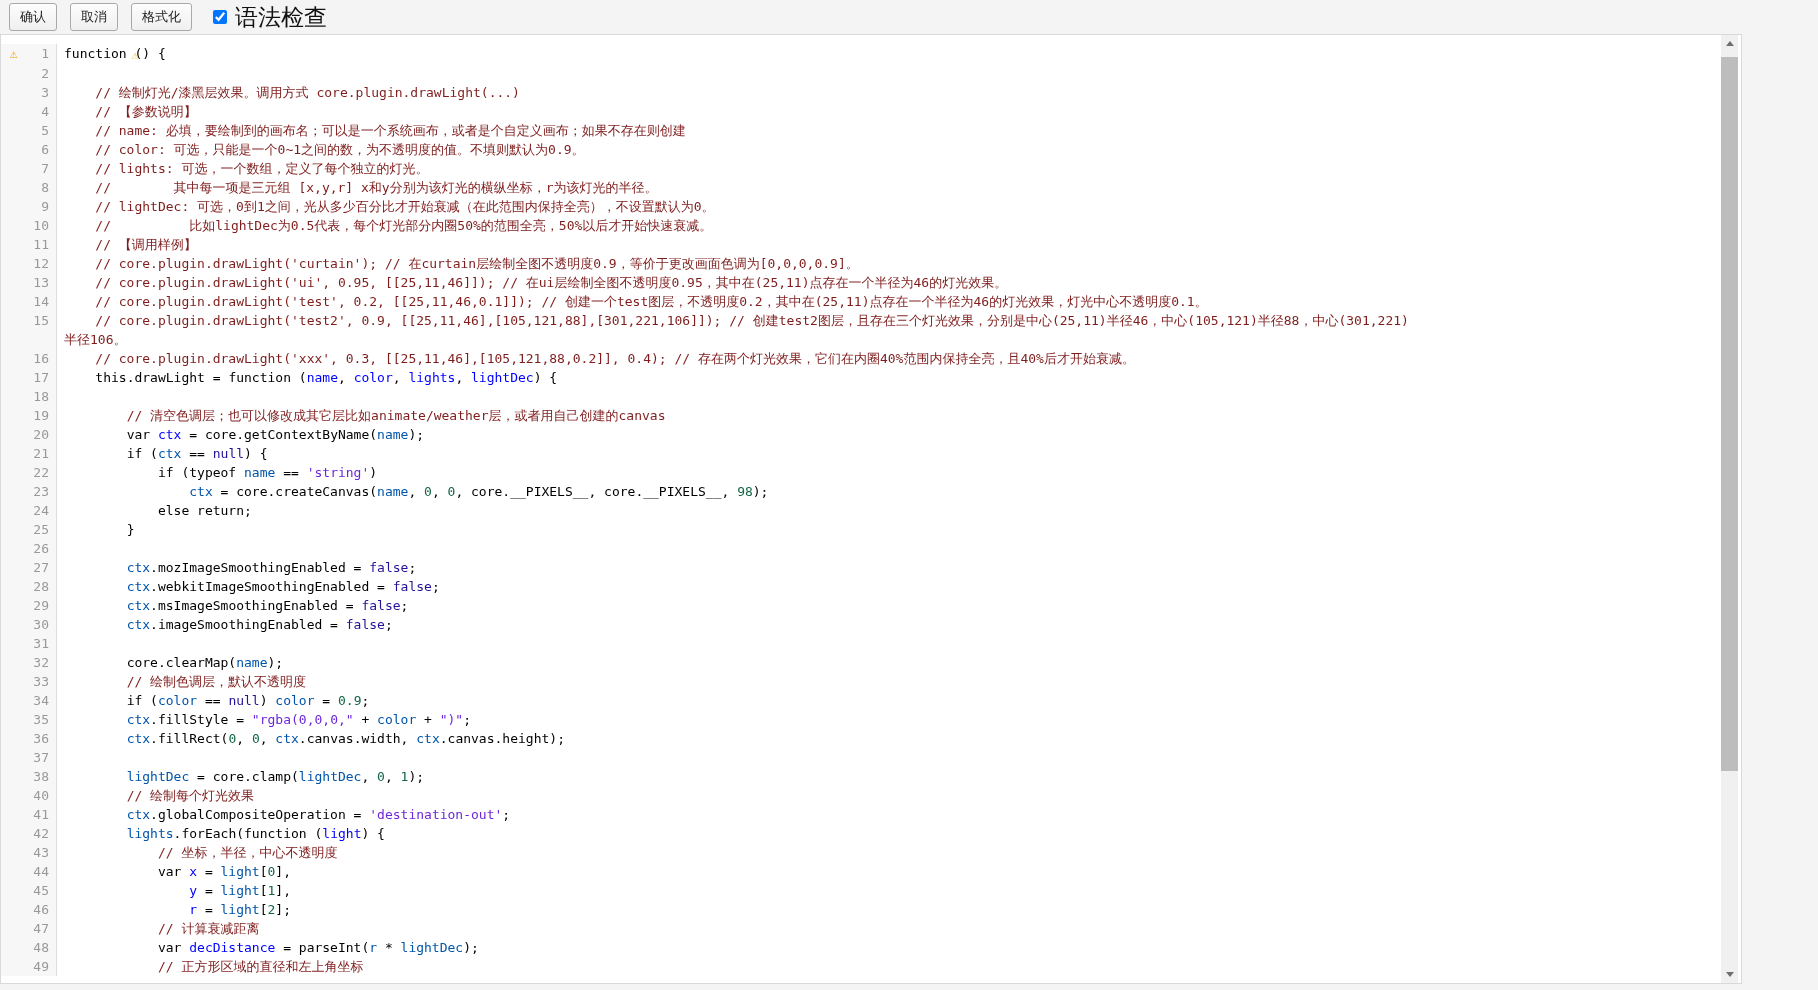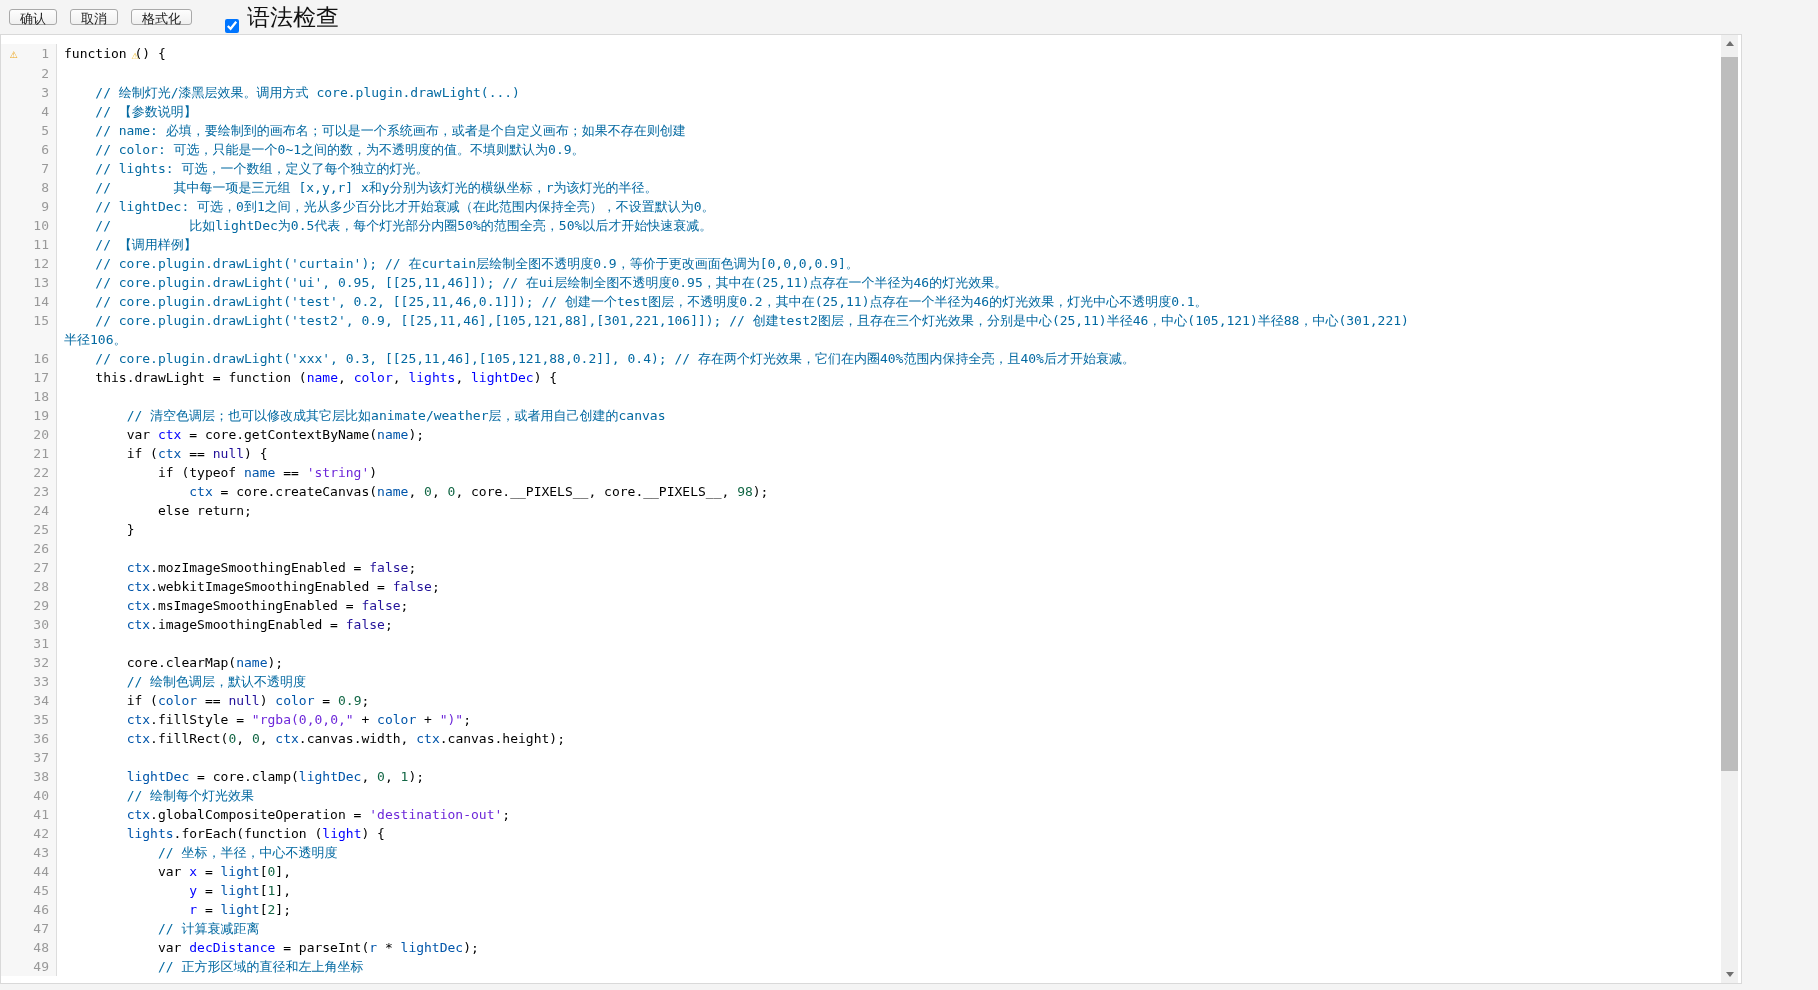--- a/index.html
+++ b/index.html
@@ -2,43 +2,43 @@
 <html><head>
 <meta charset="utf-8">
 <style>
   * { margin:0; padding:0; box-sizing:border-box; }
   html,body { width:1818px; height:990px; overflow:hidden; background:#f4f4f4;
               font-family:"Liberation Sans","DejaVu Sans",sans-serif; }
 
   
   .toolbar { position:absolute; left:0; top:0; width:1818px; height:34px;
              background:#f4f4f4; display:flex; align-items:center; padding-left:9px; }
-  .tb-btn { height:16px; padding:0 10px; margin-right:13px; font-size:13px; color:#222;
+  .tb-btn { height:28px; padding:0 10px; margin-right:13px; font-size:13px; color:#222;
             background:linear-gradient(#fdfdfd,#f0f0f0); border:1px solid #a9a9a9;
             border-radius:3px; cursor:pointer;
             font-family:"Liberation Sans","DejaVu Sans",sans-serif; }
-  .tb-check { display:flex; align-items:flex-end; margin-left:20px; }
+  .tb-check { display:flex; align-items:center; margin-left:8px; }
   .tb-check input { width:14px; height:14px; margin-right:8px; }
   .tb-check label { font-size:23px; color:#111; }
 
   
   .editor { position:absolute; left:0; top:34px; width:1742px; height:950px;
             background:#fff; border:1px solid #d9d9d9; overflow:hidden;
             font-family:"DejaVu Sans Mono","Liberation Mono",monospace;
             font-size:13px; line-height:19px; }
   .code-area { position:absolute; left:0; top:0; right:20px; bottom:0;
                overflow:hidden; padding-top:9px; }
   .cm-row { display:flex; align-items:stretch; min-height:19px; }
   .cm-gutter { flex:0 0 56px; display:flex; background:#f7f7f7;
                border-right:1px solid #ddd; }
   .cm-marker { flex:0 0 26px; text-align:center; }
   .cm-lnum { flex:1; text-align:right; padding-right:7px; color:#999; }
   .cm-code { flex:1; white-space:pre-wrap; padding-left:7px; color:#000; }
   .cm-k { color:#000000; }        
-  .cm-c { color:#0369a1; }        
+  .cm-c { color:#7f1d1d; }        
   .cm-d { color:#00f; }        
   .cm-v { color:#05a; }        
   .cm-n { color:#164; }        
   .cm-s { color:#6d28d9; }        
   .cm-a { color:#219;margin-top:32px; }        
   .warn-gutter { color:#eca419; font-size:13px; }
   .warn-inline { display:inline-block; width:0; overflow:visible; color:#f2c037;
                  position:relative; top:1px; left:-3px; z-index:0; font-size:12px; }
 
   

